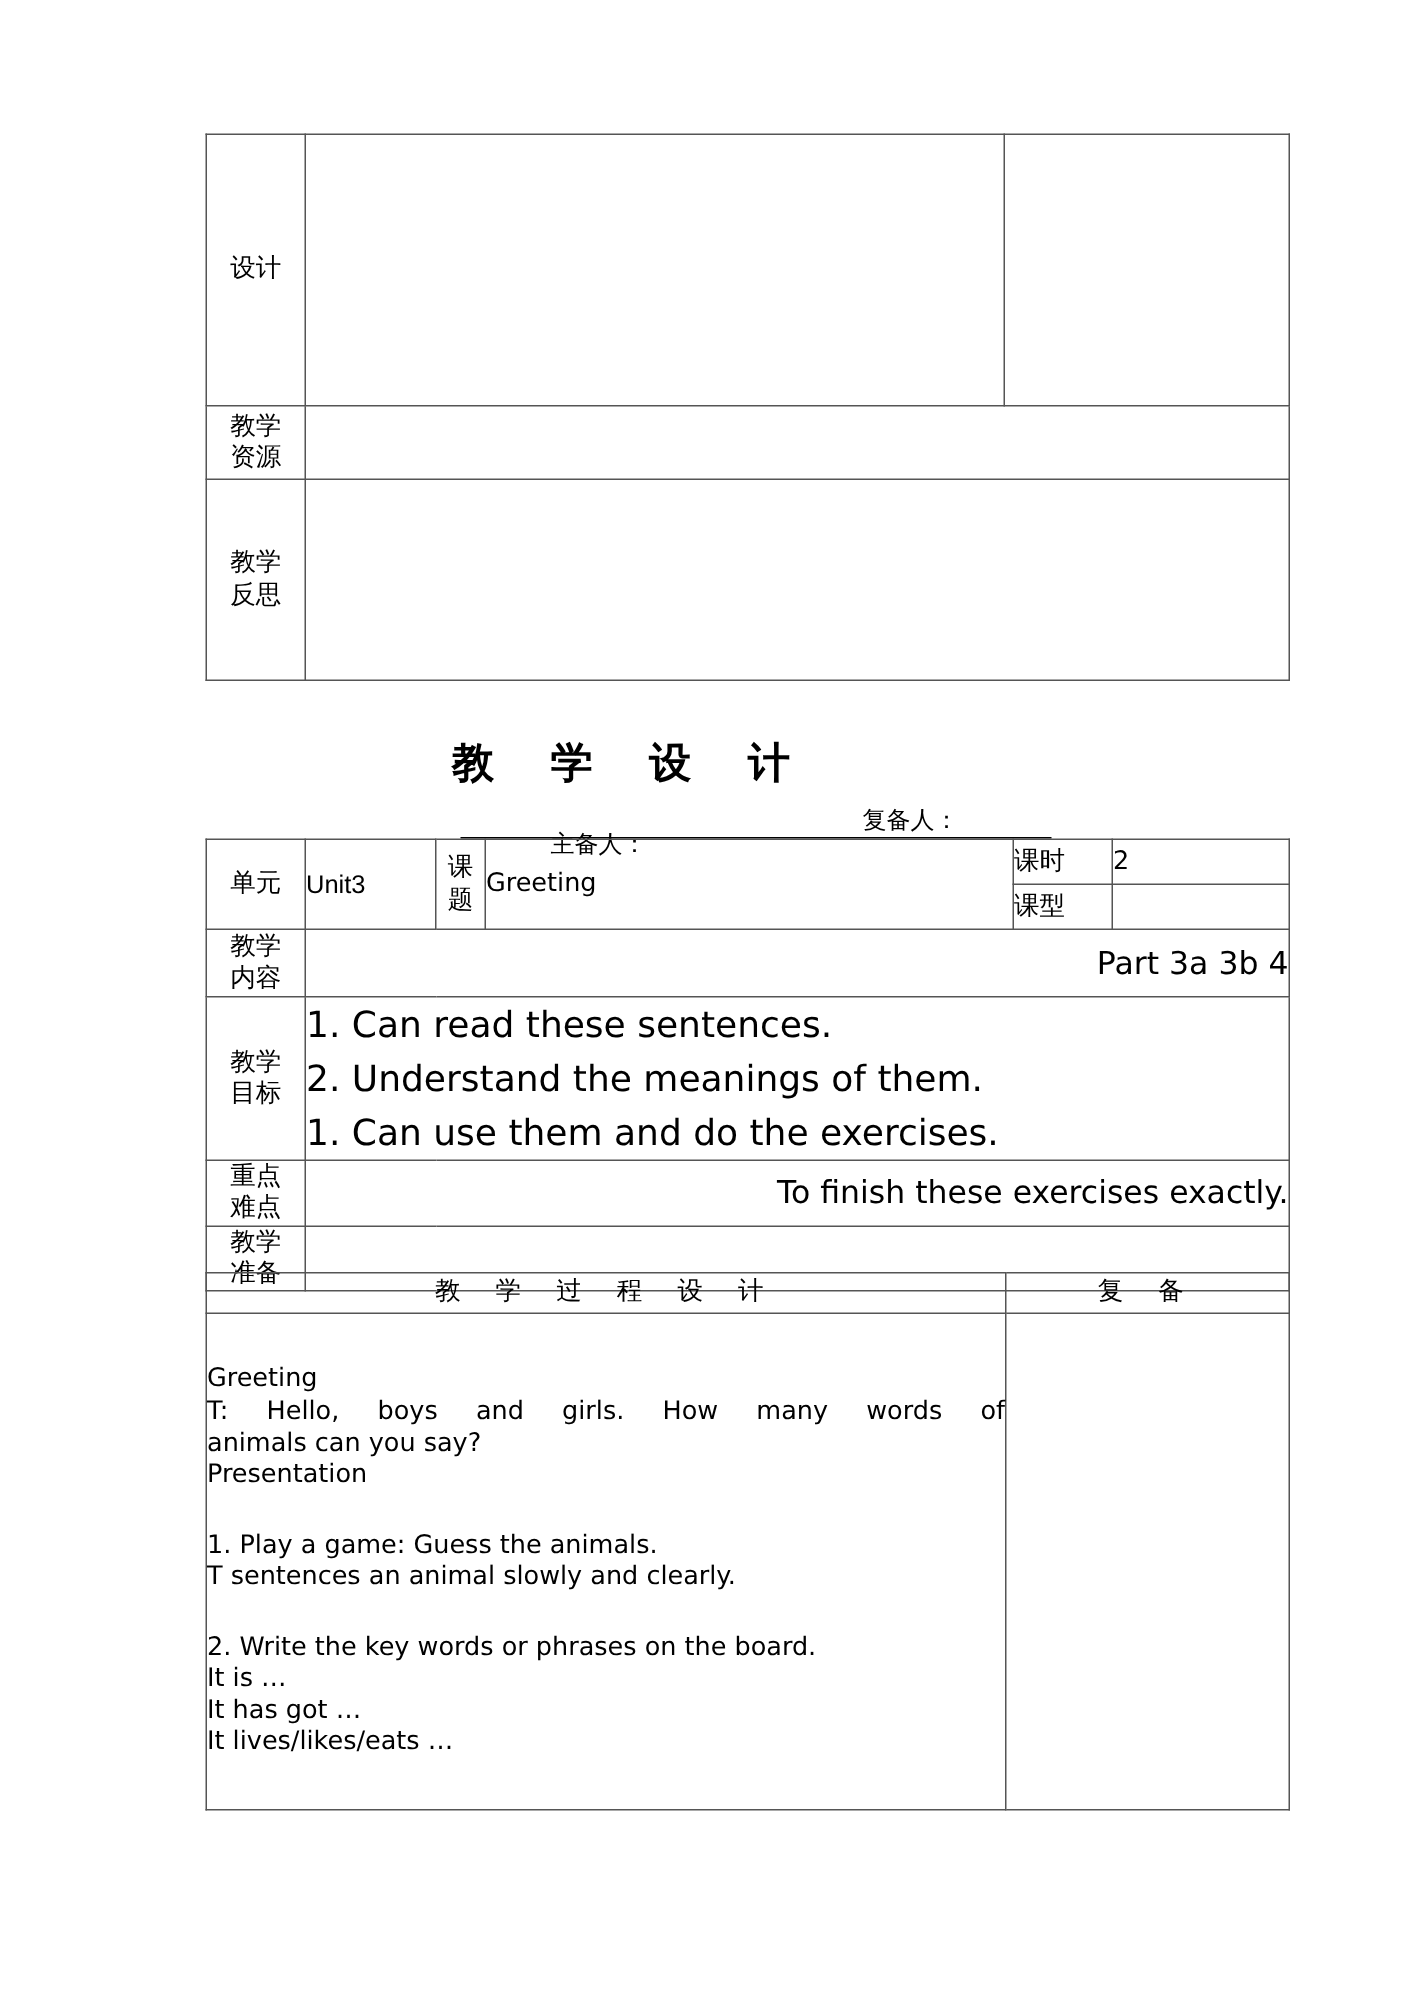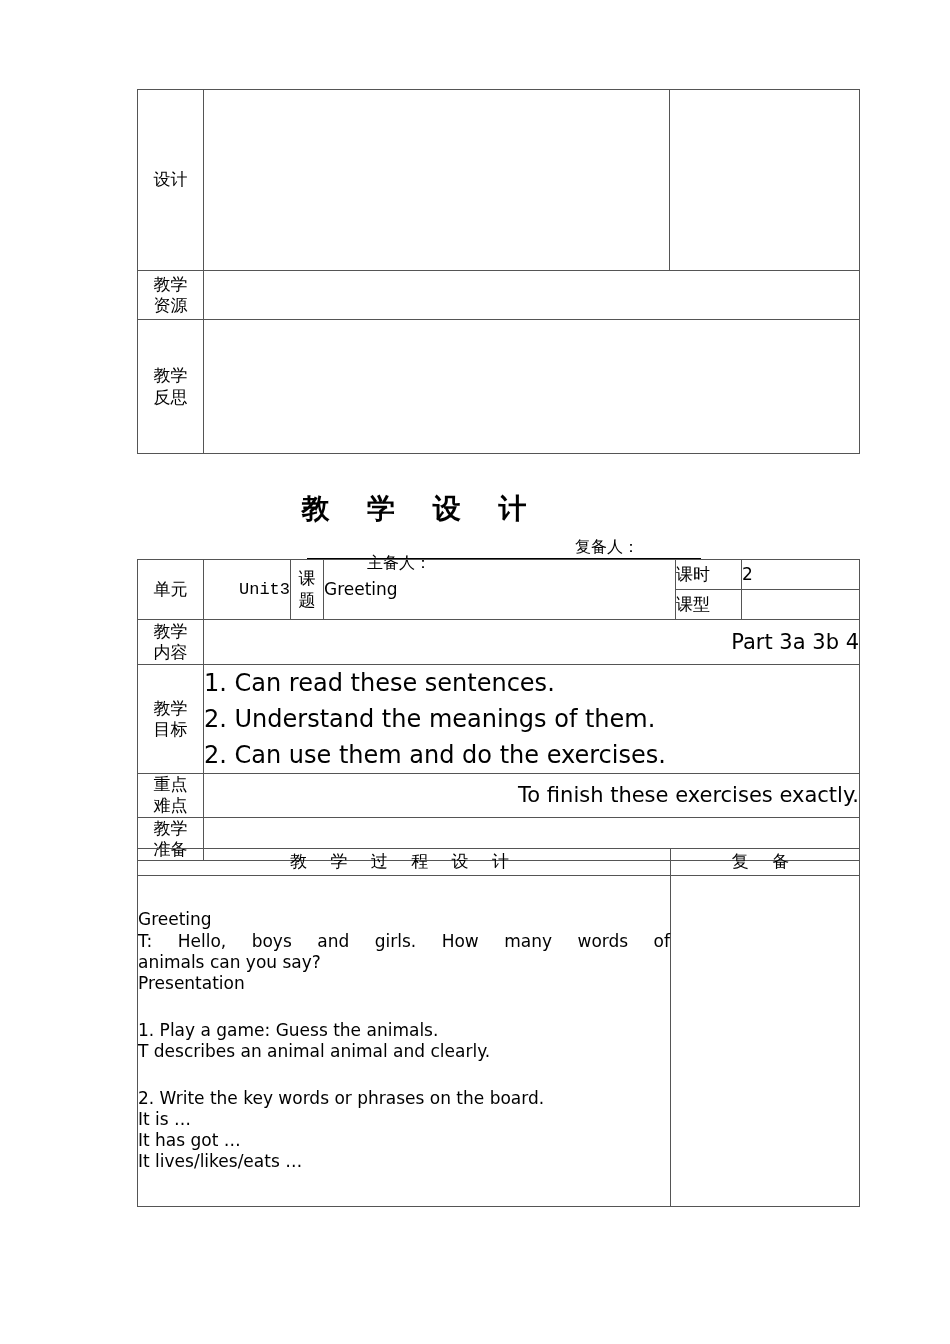--- a/index.html
+++ b/index.html
@@ -100,23 +100,23 @@
   .byline .reviewer { position: absolute; left: 268px; top: 0; white-space: nowrap; }
 
   
   #main-table {
     position: absolute;
     left: 137px;
     top: 559px;
   }
 
   .unit-val {
-    font-family: Liberation Mono, monospace;
+    font-family: Liberation Sans, sans-serif;
     font-size: 22px;
-    text-align: right;
+    text-align: left;
   }
   .topic-vert {
     font-size: 16px;
     line-height: 1.05;
     text-align: center;
     padding: 1px 0;
   }
   .topic-vert span { display: block; }
   .topic-val {
     font-size: 22px;
@@ -273,21 +273,21 @@
       </tr>
 
       <tr>
         <td class="cn-label" style="height:96px;">
           <span class="l2">教学</span>
           <span class="l2">目标</span>
         </td>
         <td colspan="5" class="goals-list">
           <div>1. Can read these sentences.</div>
           <div>2. Understand the meanings of them.</div>
-          <div>2. Can use them and do the exercises.</div>
+          <div>1. Can use them and do the exercises.</div>
         </td>
       </tr>
 
       <tr>
         <td class="cn-label" style="height:42px;">
           <span class="l2">重点</span>
           <span class="l2">难点</span>
         </td>
         <td colspan="5" class="hand" style="font-size:21px;padding-left:9px;">
           <span>To finish these exercises exactly.</span>
@@ -321,21 +321,21 @@
         </td>
       </tr>
       <tr>
         <td class="proc-body" style="height:330px;">
           <p class="justify" style="text-align-last:left;">Greeting</p>
           <p class="justify">T: Hello, boys and girls. How many words of</p>
           <p>animals can you say?</p>
           <p>Presentation</p>
           <p class="blank">&nbsp;</p>
           <p>1. Play a game: Guess the animals.</p>
-          <p>T describes an animal animal and clearly.</p>
+          <p>T sentences an animal slowly and clearly.</p>
           <p class="blank">&nbsp;</p>
           <p>2. Write the key words or phrases on the board.</p>
           <p>It is …</p>
           <p>It has got …</p>
           <p>It lives/likes/eats …</p>
         </td>
         <td class="proc-body">
           <span></span>
         </td>
       </tr>

